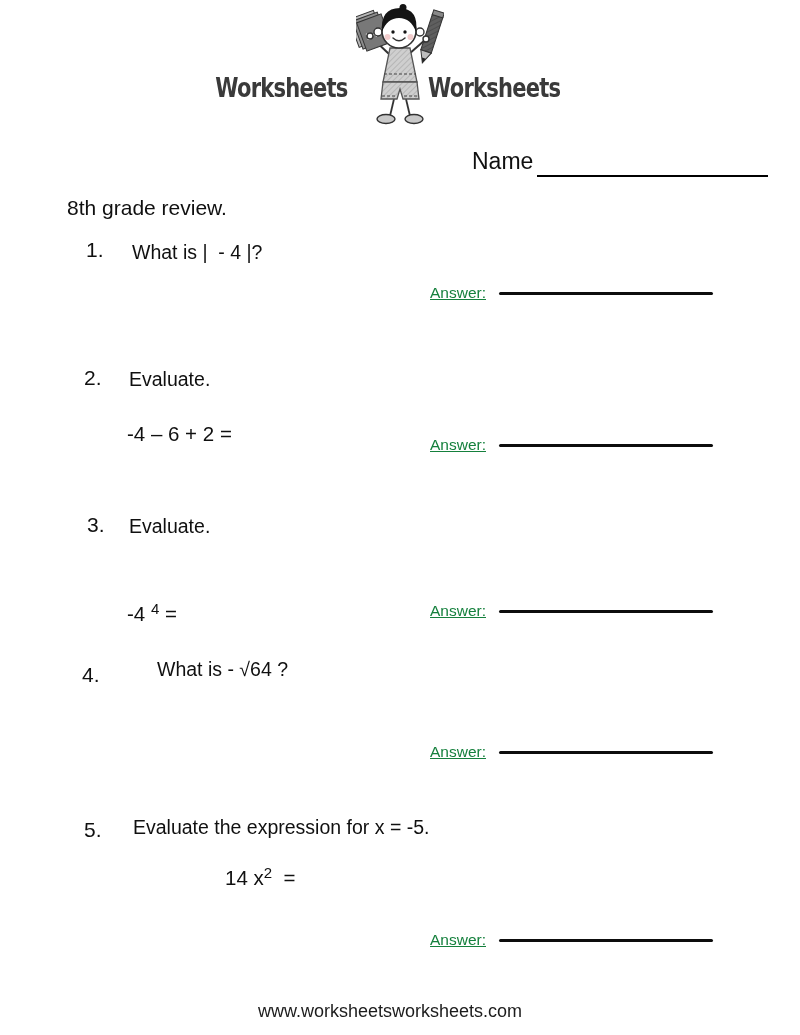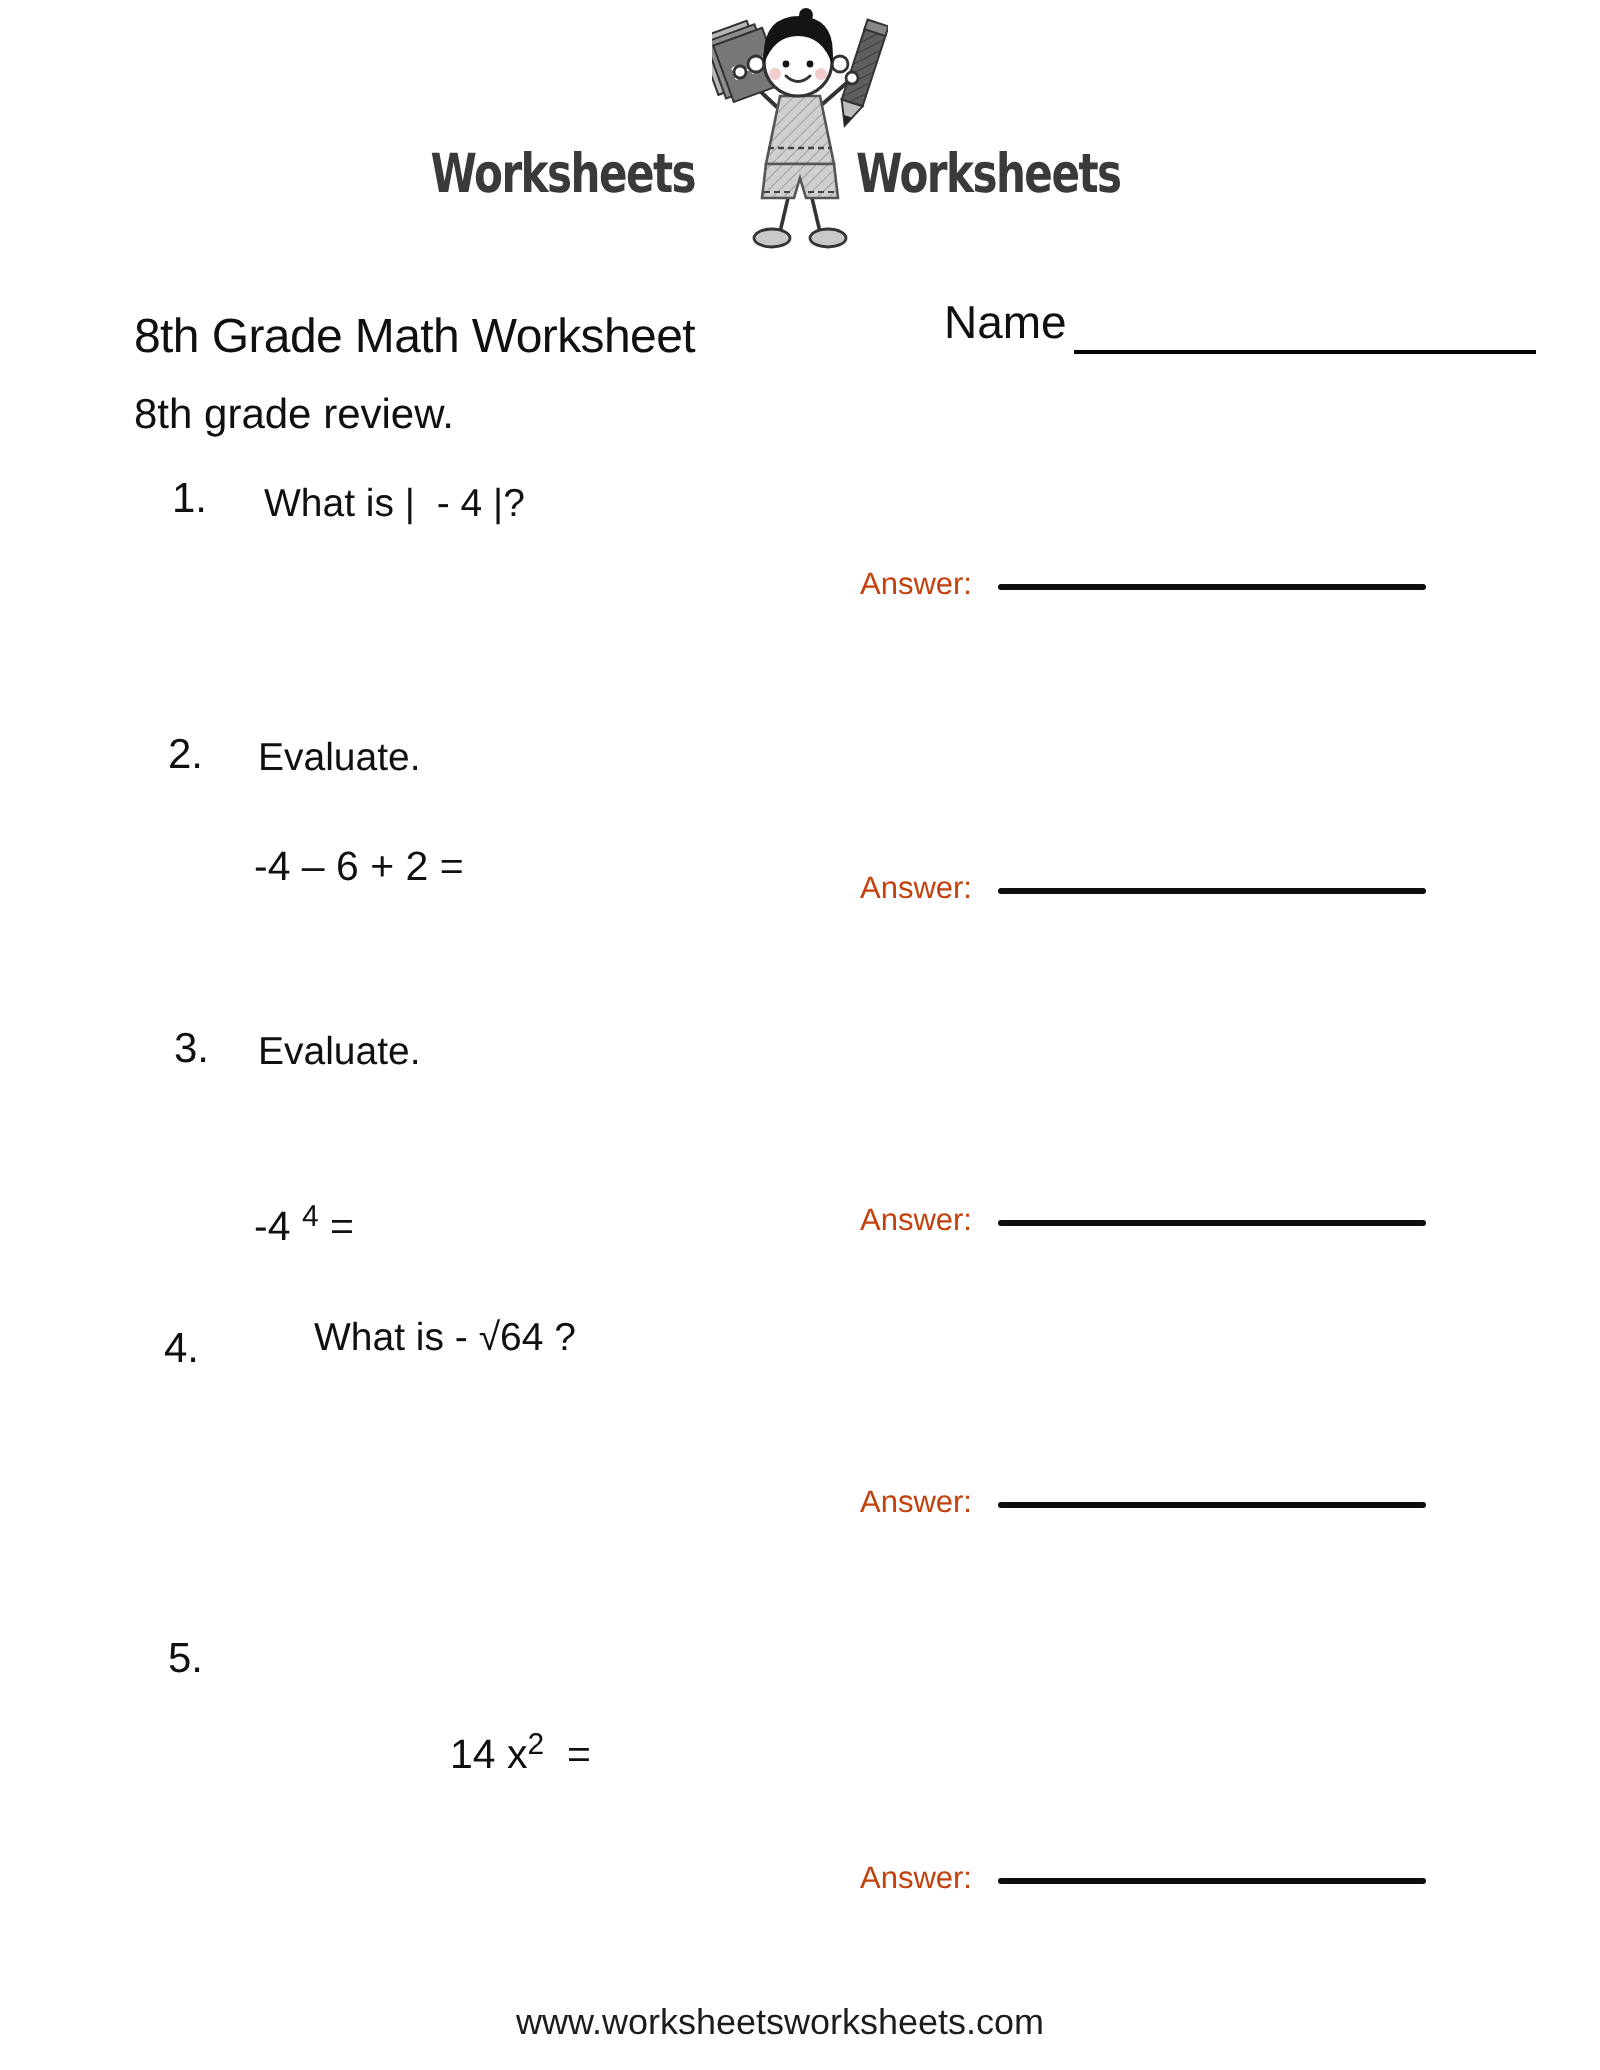--- a/index.html
+++ b/index.html
@@ -25,21 +25,21 @@
   .name-line{ position:absolute; left:537px; top:175px; width:231px; height:2px; background:#000; }
   .subtitle { position:absolute; left:67px;  top:196px; font-size:21px; color:#101010; }
 
   
   .pnum  { position:absolute; font-size:21px;   color:#101010; }
   .ptext { position:absolute; font-size:19.5px; color:#101010; white-space:pre; }
   .pexpr { position:absolute; font-size:20.5px; color:#101010; white-space:pre; }
   .pexpr .sup { font-size:15px; position:relative; top:-7px; }
 
   .answer { position:absolute; left:430px; display:flex; align-items:center; gap:13px; }
-  .answer-label { font-size:15.5px; color:#c2410c; }
+  .answer-label { font-size:15.5px; color:#15803d;text-decoration:underline; }
   .answer-line  { width:214px; height:3px; background:#0d0d0d; border-radius:2px; }
 
   
   .footer { position:absolute; left:0; top:1001px; width:100%; text-align:center;
             font-size:18px; color:#1c1c1c; }
 </style>
 </head>
 <body>
 
 <div class="page">
@@ -104,21 +104,20 @@
       <circle cx="37" cy="28" r="1.7" fill="#141414"></circle>
       <circle cx="49" cy="28" r="1.7" fill="#141414"></circle>
       <circle cx="31.5" cy="33" r="3" fill="#f2cdcd"></circle>
       <circle cx="54.5" cy="33" r="3" fill="#f2cdcd"></circle>
       <path d="M37,34 Q43,39.5 49,34" fill="none" stroke="#333" stroke-width="1.5" stroke-linecap="round"></path>
     </g>
   </svg>
 
   <div class="logo-text right">Worksheets</div>
 
-  <div class="title">8th Grade Math Worksheet</div>
   <div class="name-row">Name</div>
   <div class="name-line"></div>
   <div class="subtitle">8th grade review.</div>
 
   <div class="pnum" style="left:86px;  top:238px;">1.</div>
   <div class="ptext" style="left:132px; top:241px;">What is |  - 4 |?</div>
   <div class="answer" style="top:284px;">
     <span class="answer-label">Answer:</span>
     <span class="answer-line"></span>
   </div>
@@ -140,20 +139,21 @@
   </div>
 
   <div class="pnum" style="left:82px;  top:663px;">4.</div>
   <div class="ptext" style="left:129px; top:658px;margin-left:28px;">What is - √64 ?</div>
   <div class="answer" style="top:743px;">
     <span class="answer-label">Answer:</span>
     <span class="answer-line"></span>
   </div>
 
   <div class="pnum" style="left:84px;  top:818px;">5.</div>
+  <div class="ptext" style="left:133px; top:816px;">Evaluate the expression for x = -5.</div>
   <div class="pexpr" style="left:198px; top:866px;margin-left:27px;"><span>14 x</span><span class="sup">2</span><span>  =</span></div>
   <div class="answer" style="top:931px;">
     <span class="answer-label">Answer:</span>
     <span class="answer-line"></span>
   </div>
 
   <div class="footer">www.worksheetsworksheets.com</div>
 
 </div>
 

